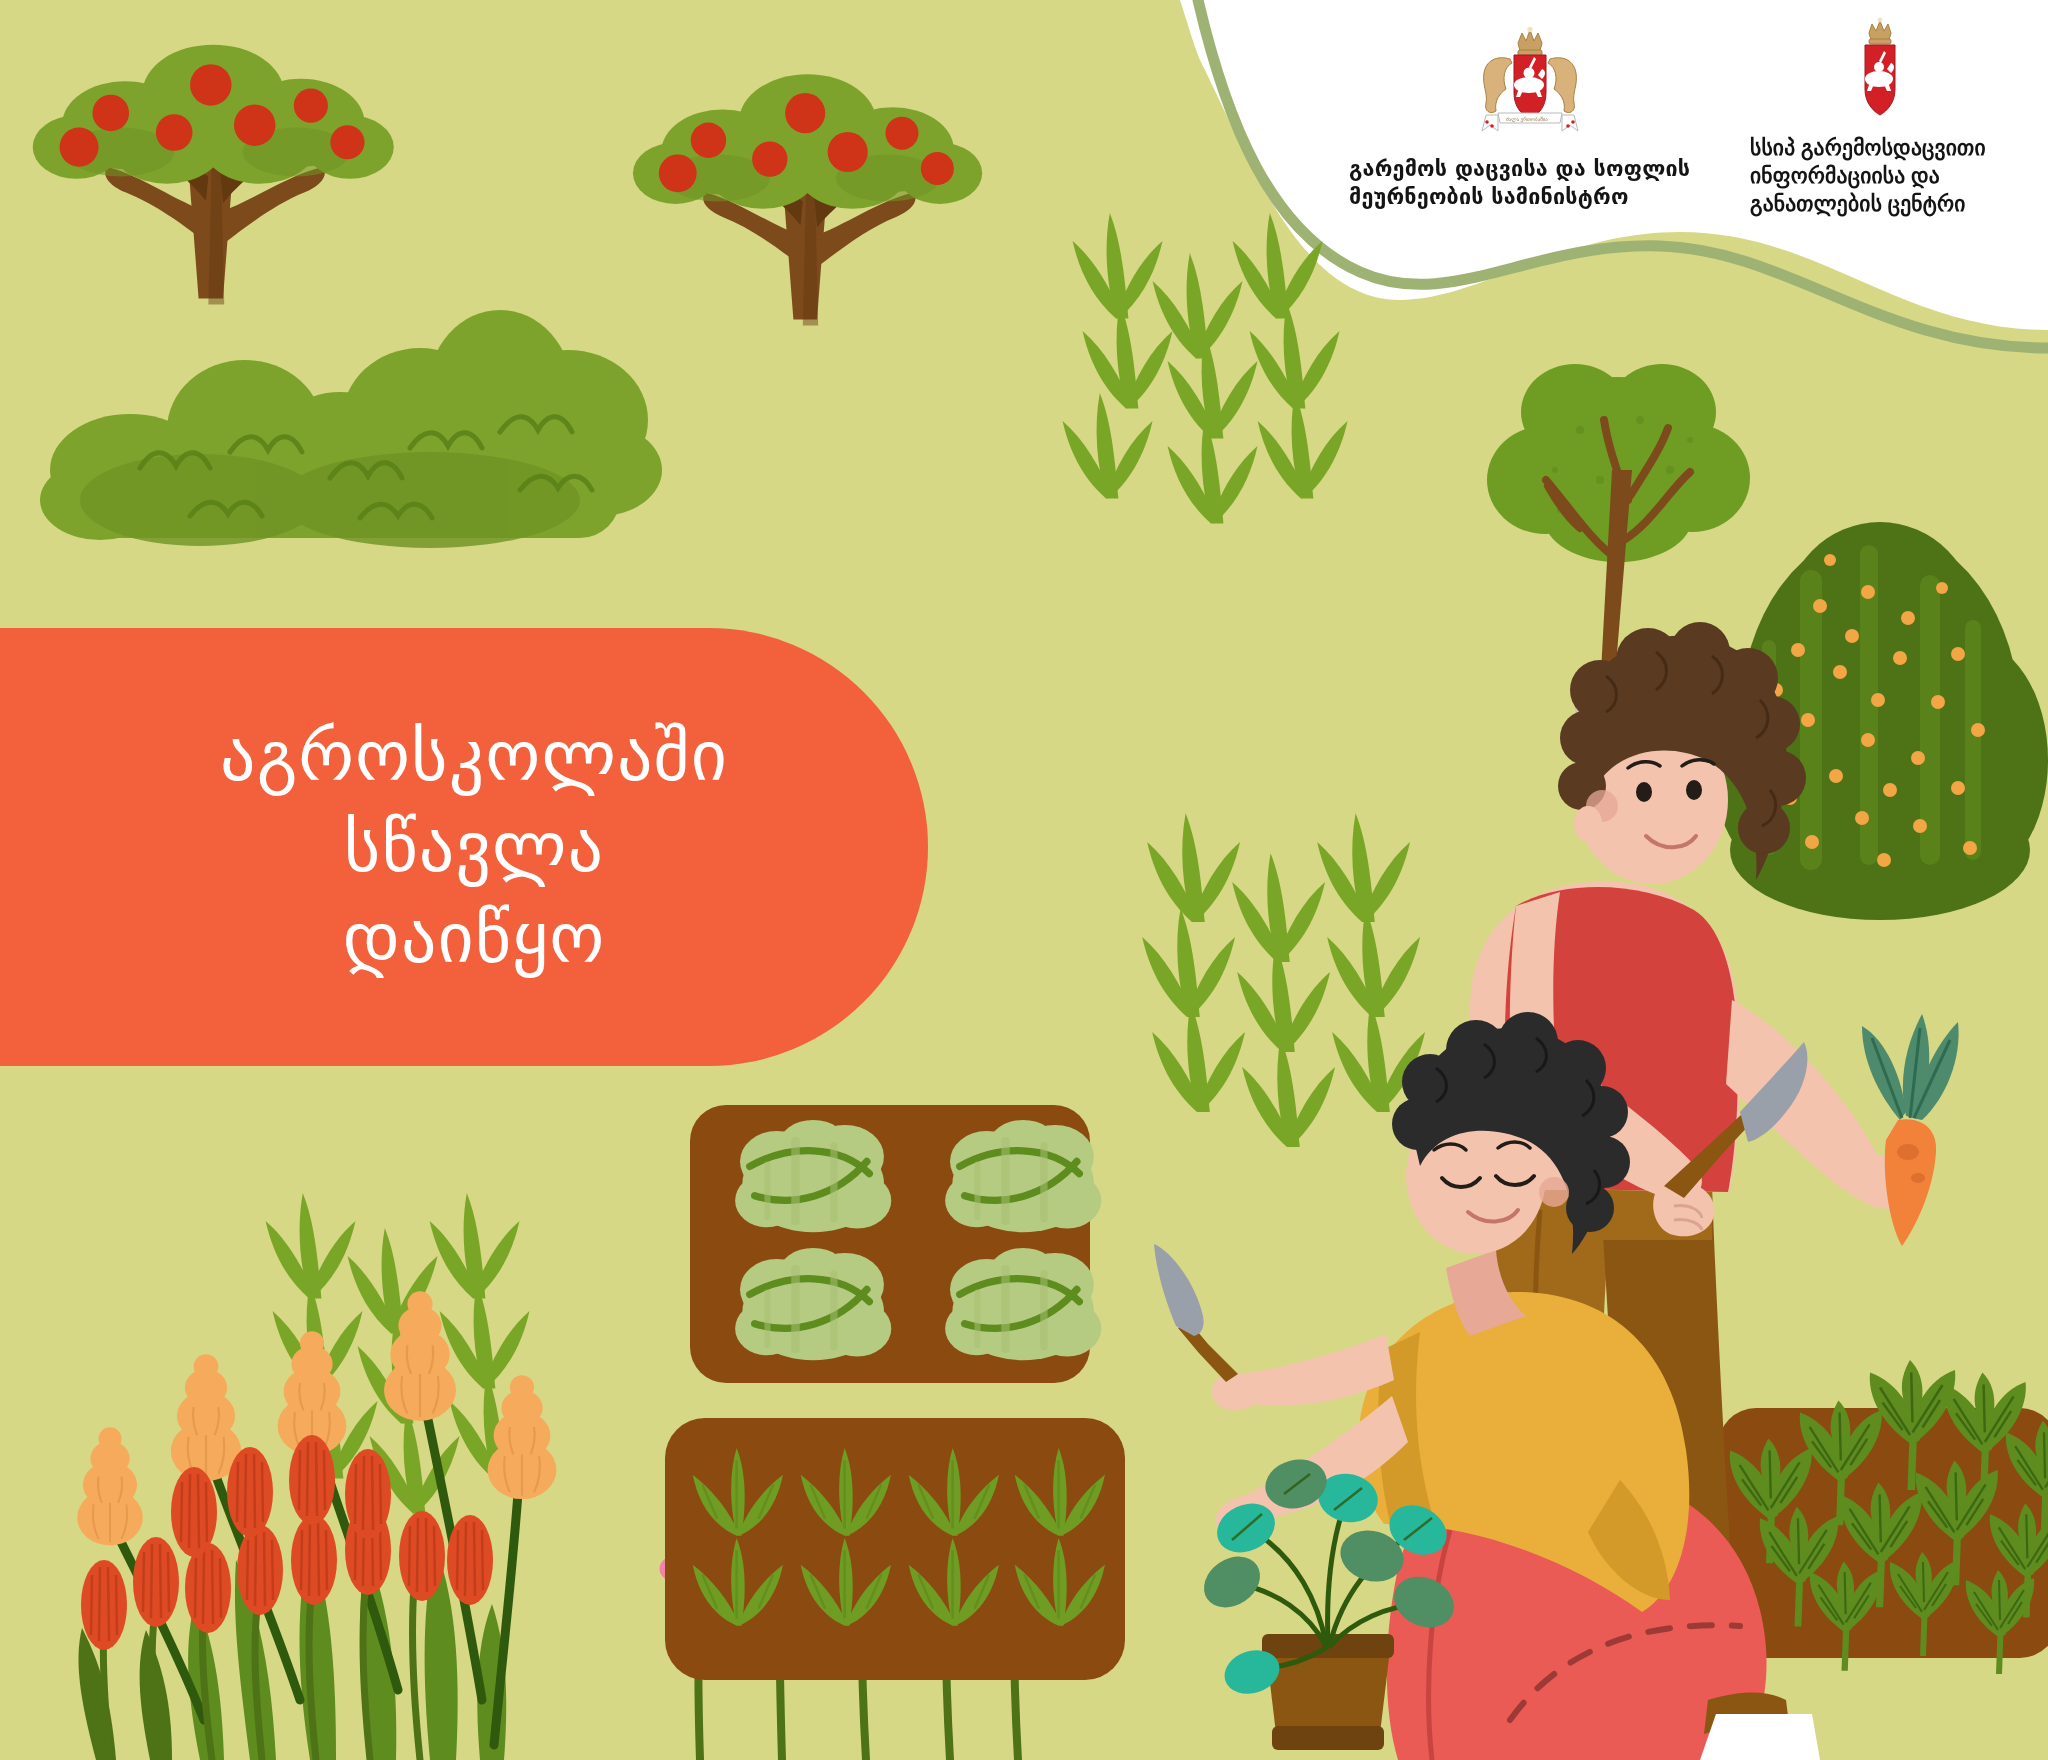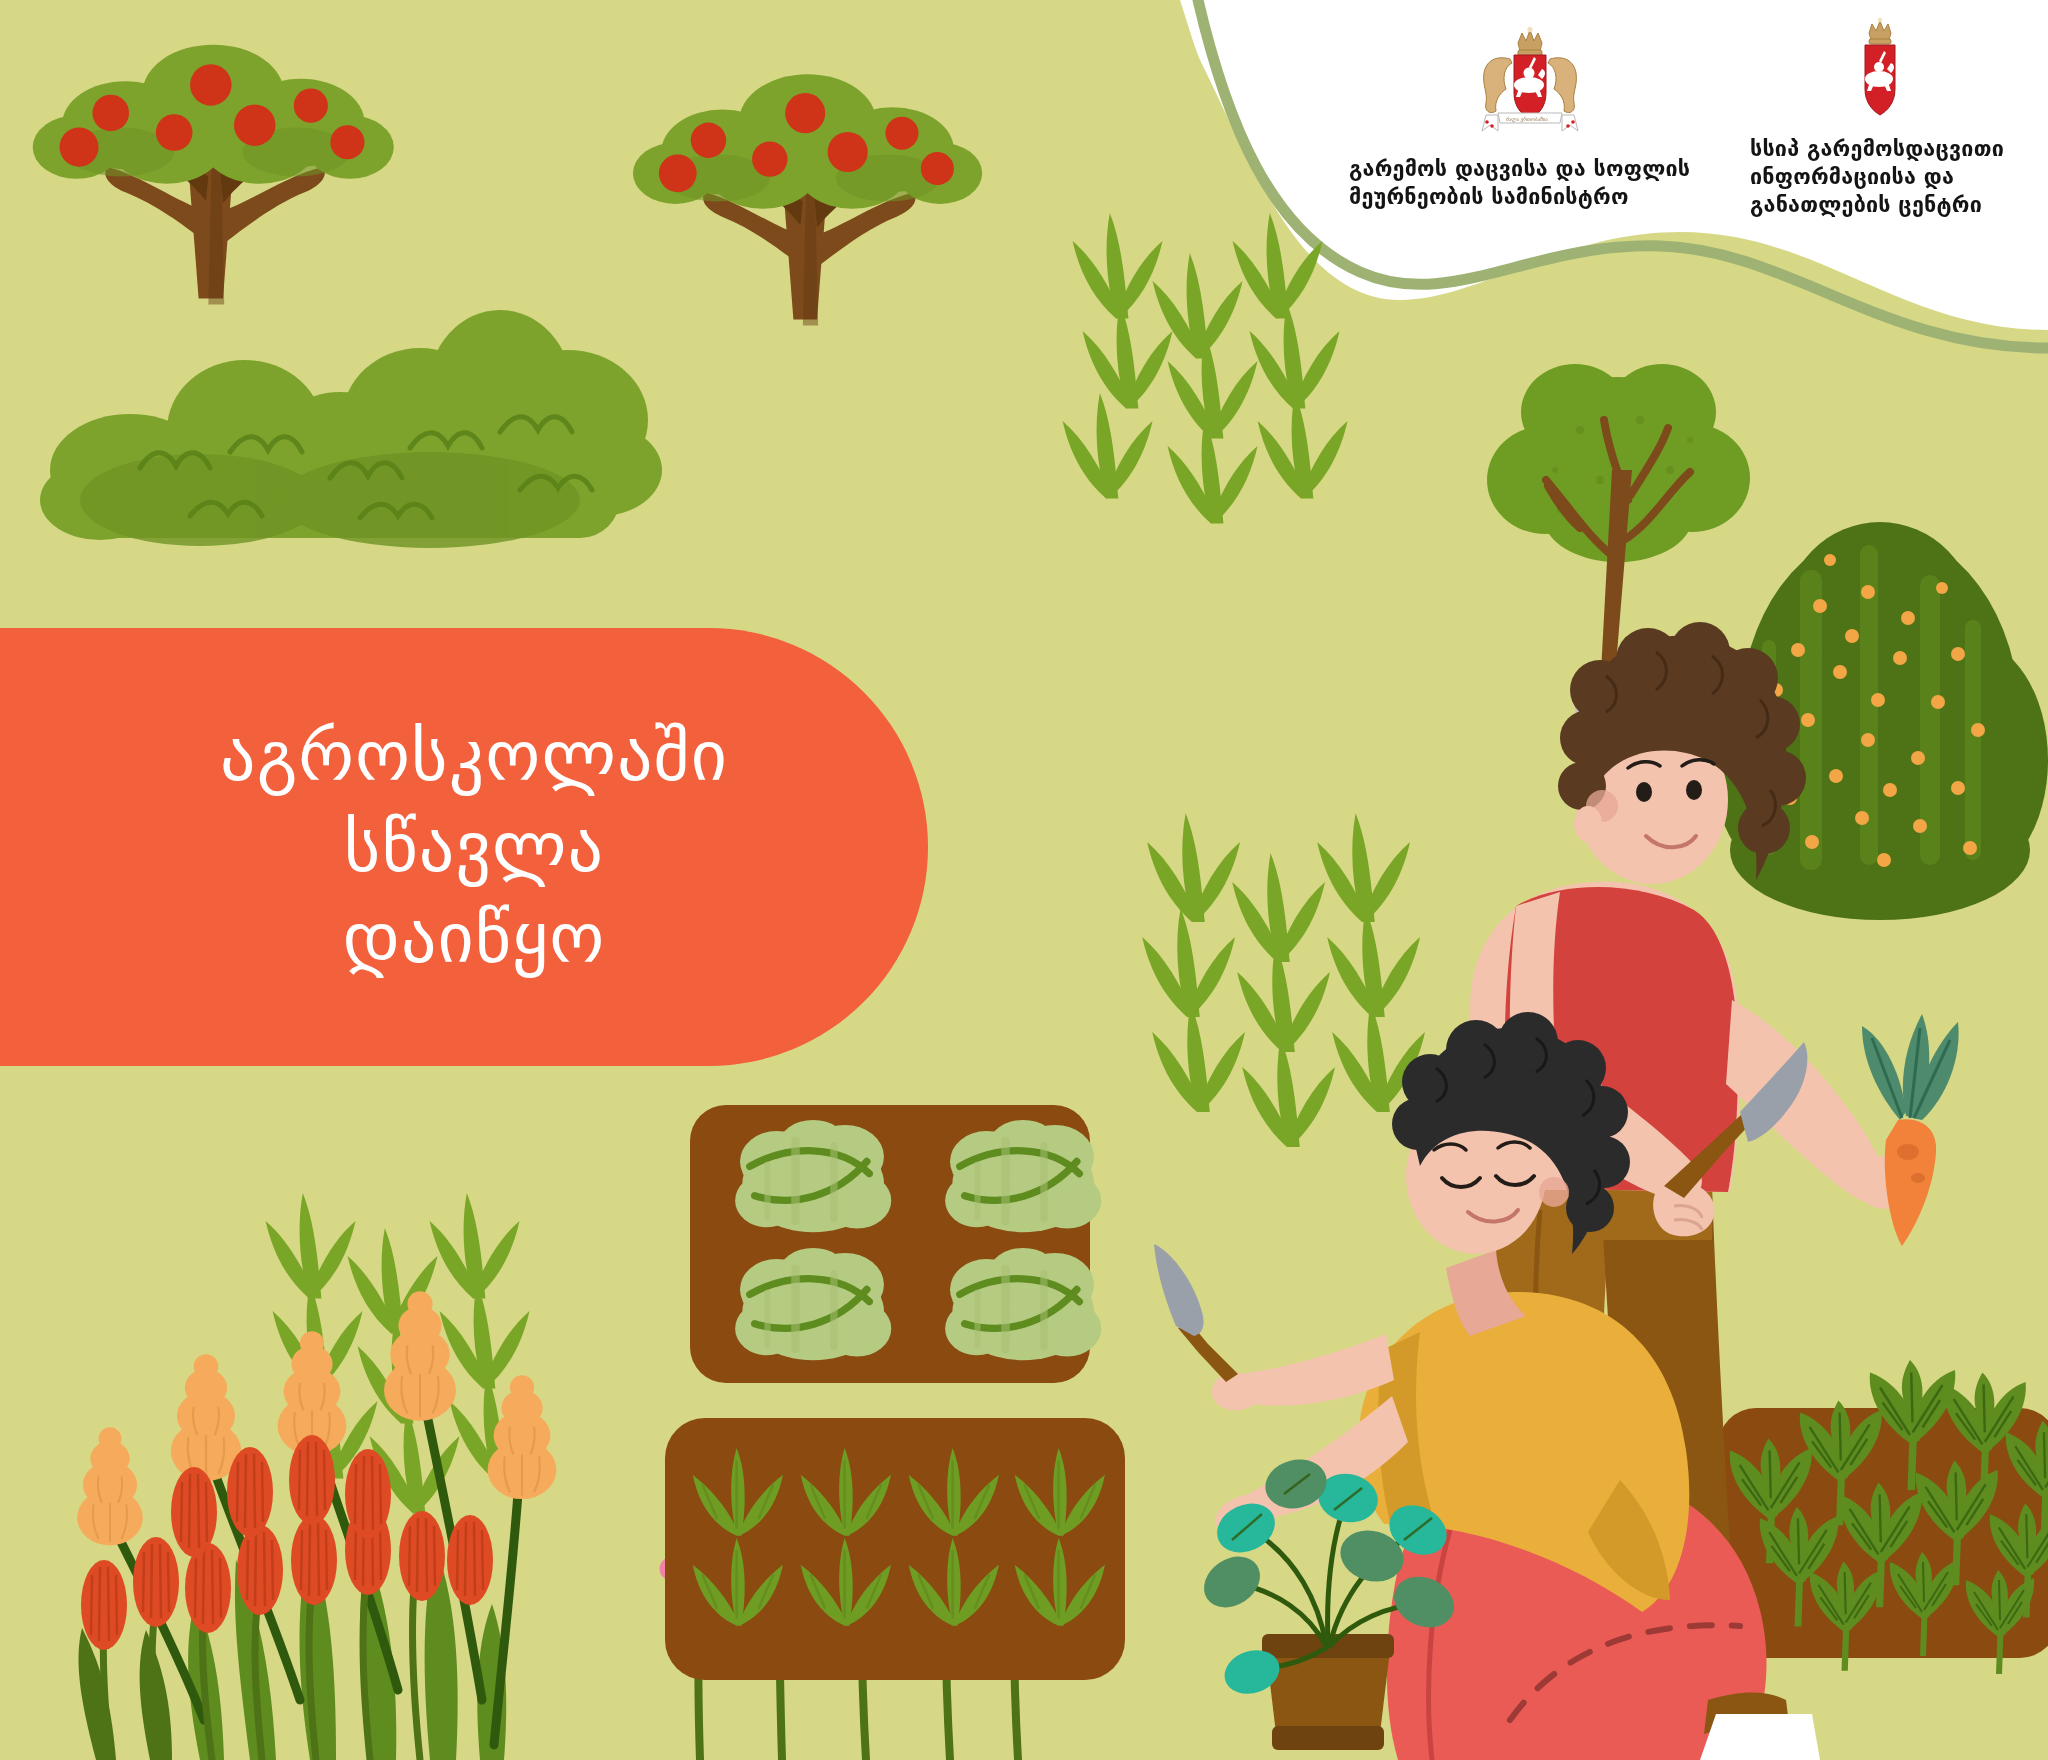--- a/index.html
+++ b/index.html
@@ -19,21 +19,21 @@
   }
   .logo-block{display:flex;flex-direction:column;align-items:center;}
   .logo-block.ministry{width:400px;padding-top:8px;}
   .logo-block.center{width:300px;padding-top:6px;}
   .emblem-wrap{display:block;}
   .logo-caption{
     font-weight:700;color:#141414;line-height:1.30;
     text-align:left;letter-spacing:.2px;
   }
   .ministry .logo-caption{font-size:21.5px;margin-top:12px;width:362px;}
-  .center .logo-caption{font-size:21.5px;margin-top:10px;width:260px;}
+  .center .logo-caption{font-size:21.5px;margin-top:10px;width:260px;font-family:Liberation Serif, serif;}
 
   
   #title-banner{
     position:absolute;left:-40px;top:628px;width:968px;height:438px;
     background:#f2603c;border-radius:0 232px 232px 0;
     z-index:35;display:flex;align-items:center;justify-content:center;
   }
   #title-text{
     color:#ffffff;font-size:70px;line-height:1.30;font-weight:400;
     text-align:center;width:820px;margin-left:60px;

